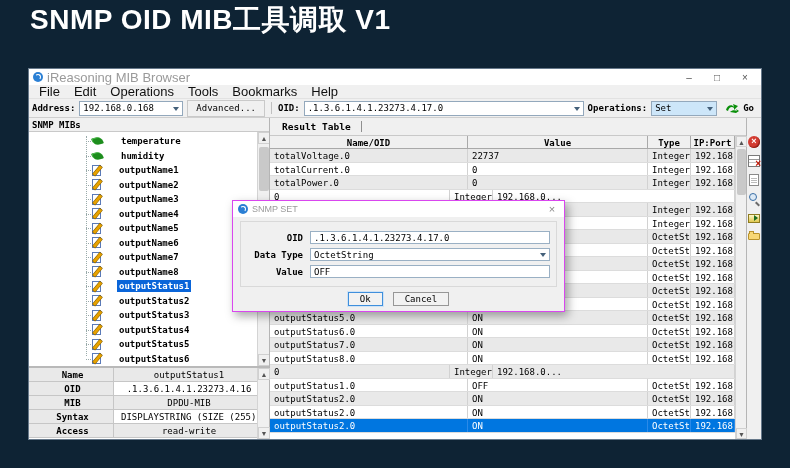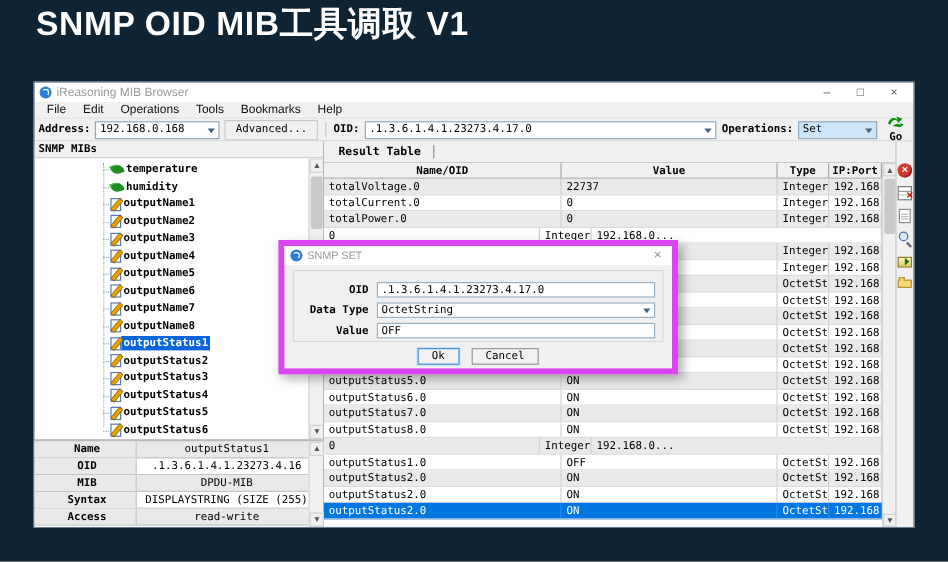--- a/index.html
+++ b/index.html
@@ -8,44 +8,44 @@
 
   .heading{position:absolute;left:30px;top:1px;font-size:28px;font-weight:700;color:#ffffff;letter-spacing:.5px;}
 
   
   .window{position:absolute;left:28px;top:68px;width:734px;height:372px;background:#f0f0f0;
           border:1px solid #66788a;box-sizing:border-box;display:flex;flex-direction:column;}
   .titlebar{height:16px;background:#ffffff;display:flex;align-items:center;gap:4px;padding:0 4px;flex:0 0 auto;}
   .app-icon{width:10px;height:10px;border-radius:50%;background:#2a7fd4;position:relative;flex:0 0 auto;}
   .app-icon::after{content:"";position:absolute;left:2px;top:2px;width:4px;height:4px;border-radius:50%;
                    border:1.5px solid #fff;border-left-color:transparent;border-bottom-color:transparent;}
-  .win-title{font-size:10px;color:#9a9a9a;flex:1;}
+  .win-title{font-size:13px;color:#9a9a9a;flex:1;}
   .win-btn{width:24px;text-align:center;font-size:10px;line-height:15px;color:#555;}
   .menubar{height:13px;background:#f0f0f0;border-bottom:1px solid #e2e2e2;display:flex;align-items:center;padding-left:3px;flex:0 0 auto;}
-  .mitem{font-size:10px;color:#101010;padding:0 7px;}
+  .mitem{font-size:13px;color:#101010;padding:0 7px;}
   .toolbar{height:18px;background:#f0f0f0;border-bottom:1px solid #cfcfcf;display:flex;align-items:center;gap:4px;padding:0 3px;flex:0 0 auto;}
   .tlabel{font:bold 9px "DejaVu Sans Mono",monospace;color:#000;white-space:nowrap;text-align:center;}
   .combo{position:relative;height:15px;background:#fff;border:1px solid #93a8bc;font:9px "DejaVu Sans Mono",monospace;
          display:flex;align-items:center;padding:0 15px 0 3px;box-sizing:border-box;white-space:nowrap;}
   .combo .chev{position:absolute;right:3px;top:5px;width:0;height:0;border-left:3.5px solid transparent;border-right:3.5px solid transparent;border-top:4px solid #44607a;}
   .combo-address{width:104px;align-items:center;}
   .combo-oid{flex:1;}
   .combo-ops{width:66px;background:#cde6f9;}
   .btn-flat{height:15px;font:9px "DejaVu Sans Mono",monospace;background:#f0f0f0;border:1px solid #c9c9c9;padding:0 8px;display:flex;align-items:center;}
   .vsep{width:1px;height:12px;background:#c0c0c0;margin:0 2px;}
-  .go-btn{display:flex;align-items:center;gap:3px;padding:0 4px;font:bold 9px "DejaVu Sans Mono",monospace;color:#000;flex-direction:column;}
+  .go-btn{display:flex;align-items:center;gap:3px;padding:0 4px;font:bold 9px "DejaVu Sans Mono",monospace;color:#000;}
 
   
   .main{flex:1;display:flex;min-height:0;}
   .left-panel{width:240px;flex:0 0 auto;display:flex;flex-direction:column;border-right:1px solid #b5b5b5;background:#fff;}
   .mib-header{height:14px;background:#f0f0f0;border-bottom:1px solid #c9c9c9;font:bold 9px "DejaVu Sans Mono",monospace;padding:2px 0 0 3px;box-sizing:border-box;flex:0 0 auto;}
   .tree{flex:1;position:relative;background:#fff;overflow:hidden;padding-top:2px;}
   .tree::before{content:"";position:absolute;left:57px;top:4px;bottom:10px;border-left:1px dotted #9aa;}
   .tree-items{margin-right:12px;}
-  .tree-item{height:14.5px;display:flex;align-items:center;gap:0;padding-left:63px;position:relative;}
+  .tree-item{height:14.5px;display:flex;align-items:center;gap:16px;padding-left:63px;position:relative;}
   .tree-item::before{content:"";position:absolute;left:57px;top:7px;width:5px;border-top:1px dotted #9aa;}
   .ticon{flex:0 0 auto;position:relative;}
   .icon-leaf{width:11px;height:8px;background:#1d8d1d;border-radius:1px 7px 1px 7px;transform:rotate(-18deg);box-shadow:inset 1px 1px 0 #57c257;}
   .icon-pencil{width:9px;height:11px;background:#fff;border:1px solid #5a7ab8;box-sizing:border-box;}
   .icon-pencil::after{content:"";position:absolute;left:3px;top:-1px;width:2.5px;height:11px;background:#e8a200;transform:rotate(40deg);box-shadow:0 0 0 .5px #7c5a00;}
   .tree-text{font:bold 9px "DejaVu Sans Mono",monospace;color:#000;padding:1px 2px;white-space:nowrap;}
   .tree-item.sel .tree-text{background:#0a65d9;color:#fff;}
 
   .vscroll{position:absolute;right:0;top:0;bottom:0;width:12px;background:#f0f0f0;border-left:1px solid #d4d4d4;box-sizing:border-box;}
   .vscroll .arrow{position:absolute;left:0;width:12px;height:12px;font-size:7px;line-height:12px;text-align:center;color:#555;background:#f0f0f0;border:1px solid #d0d0d0;box-sizing:border-box;}
@@ -93,21 +93,21 @@
   .si-new-document{background:#fff;border:1px solid #8a8a8a;box-sizing:border-box;width:10px;margin:0 1px;}
   .si-new-document::before{content:"";position:absolute;left:1px;right:1px;top:3px;height:1px;background:#bbb;box-shadow:0 2px 0 #bbb,0 4px 0 #bbb;}
   .si-search::before{content:"";position:absolute;left:1px;top:0;width:6px;height:6px;border:1.5px solid #3a6ea5;border-radius:50%;background:#dce9f5;}
   .si-search::after{content:"";position:absolute;right:0;bottom:0;width:5px;height:2px;background:#6b6b6b;transform:rotate(45deg);}
   .si-export-image{background:linear-gradient(#fdf6c9,#e0c94f);border:1px solid #8f7c20;box-sizing:border-box;height:9px;margin-top:2px;}
   .si-export-image::after{content:"";position:absolute;right:1px;bottom:1px;width:0;height:0;border-left:4px solid #1d6e1d;border-top:3px solid transparent;border-bottom:3px solid transparent;}
   .si-open-folder{background:#f7d775;border:1px solid #b8922b;height:7px;margin-top:3px;border-radius:1px;box-sizing:border-box;}
   .si-open-folder::before{content:"";position:absolute;top:-3px;left:0;width:5px;height:3px;background:#f7d775;border:1px solid #b8922b;border-bottom:none;box-sizing:border-box;}
 
   
-  .dialog{position:absolute;left:232px;top:200px;width:333px;height:112px;background:#f0f0f0;border:5px solid #d946ef;
+  .dialog{position:absolute;left:232px;top:200px;width:333px;height:112px;background:#f0f0f0;border:1px solid #d946ef;
           box-shadow:3px 4px 9px rgba(0,0,0,.35);z-index:6;display:flex;flex-direction:column;box-sizing:border-box;}
   .dlg-titlebar{height:16px;background:#fff;display:flex;align-items:center;gap:4px;padding:0 5px;flex:0 0 auto;}
   .dlg-title{font-size:9px;color:#9a9a9a;flex:1;}
   .dlg-close{color:#888;font-size:11px;line-height:14px;width:14px;text-align:center;}
   .dlg-body{flex:1;margin:4px 7px 0;border:1px solid #d9d9d9;background:#f0f0f0;padding:7px 6px 0;box-sizing:border-box;}
   .frow{display:flex;align-items:center;height:17px;gap:7px;}
   .flabel{width:56px;flex:0 0 auto;text-align:right;font:bold 9px "DejaVu Sans Mono",monospace;}
   .fctrl{flex:1;height:13px;background:#fff;border:1px solid #9ab0c4;font:9px "DejaVu Sans Mono",monospace;
          display:flex;align-items:center;padding:0 3px;position:relative;box-sizing:border-box;white-space:nowrap;overflow:hidden;}
   .fctrl.select{padding-right:14px;}

